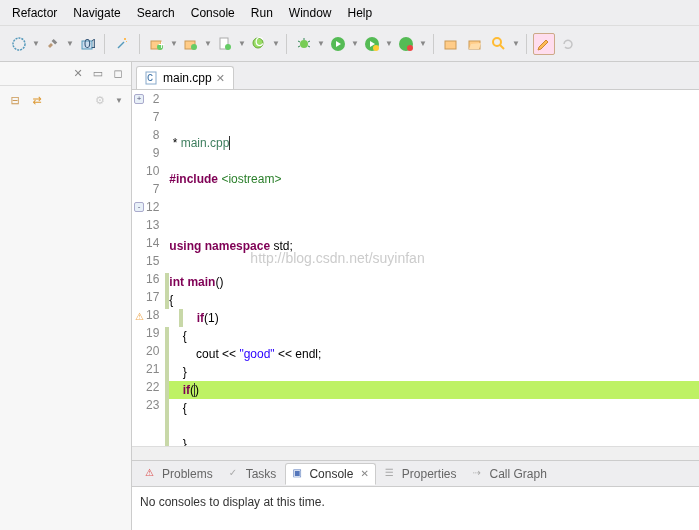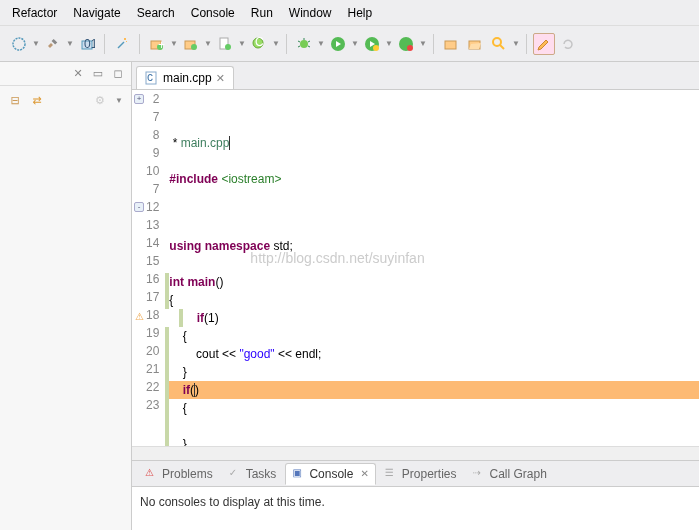--- a/index.html
+++ b/index.html
@@ -19,21 +19,21 @@
 .tabs{height:28px;display:flex;align-items:flex-end;background:#eeeef0;border-bottom:1px solid #ccc;padding-left:4px}
 .tab{background:#fff;border:1px solid #ccc;border-bottom:none;padding:4px 8px;display:flex;align-items:center;gap:4px;border-radius:3px 3px 0 0}
 .tab-icon{width:14px;height:14px;display:inline-block}
 .code{flex:1;display:flex;font-family:'DejaVu Sans Mono',monospace;font-size:14px;overflow:auto;background:#fff;position:relative}
 .gutter{background:#fff;text-align:right;color:#888;padding:0 6px 0 14px;user-select:none}
 .gutter .ln{height:18px;line-height:18px;position:relative}
 .marker{position:absolute;left:-14px;top:2px;width:12px;height:12px;font-size:10px}
 .fold{background:#e8f0f8;border:1px solid #aac;border-radius:2px;width:10px;height:10px;font-size:8px;line-height:8px;text-align:center;position:absolute;left:-12px;top:4px;color:#557}
 .codebody{flex:1;padding-left:4px;position:relative}
 .codeline{height:18px;line-height:18px;white-space:pre}
-.hl{background:#fdba74}
+.hl{background:#bef264}
 .cursor{border-right:1px solid #333;animation:blink 1s infinite}
 .kw{color:#7f0055;font-weight:bold}
 .str{color:#2a00ff}
 .inc{color:#2a7f2a}
 .cmt{color:#3f7f5f}
 .changebar{position:absolute;left:0;top:0;width:4px;background:#c8d8a8}
 @keyframes blink{50%{border-color:transparent}}
 .watermark{position:absolute;left:85px;top:160px;color:#ccc;font-size:14px;pointer-events:none;font-family:sans-serif}
 .bottom{height:70px;border-top:1px solid #ccc;background:#fff;display:flex;flex-direction:column}
 .btabs{height:26px;display:flex;align-items:center;background:#eeeef0;border-bottom:1px solid #ccc;padding-left:6px;gap:2px}

